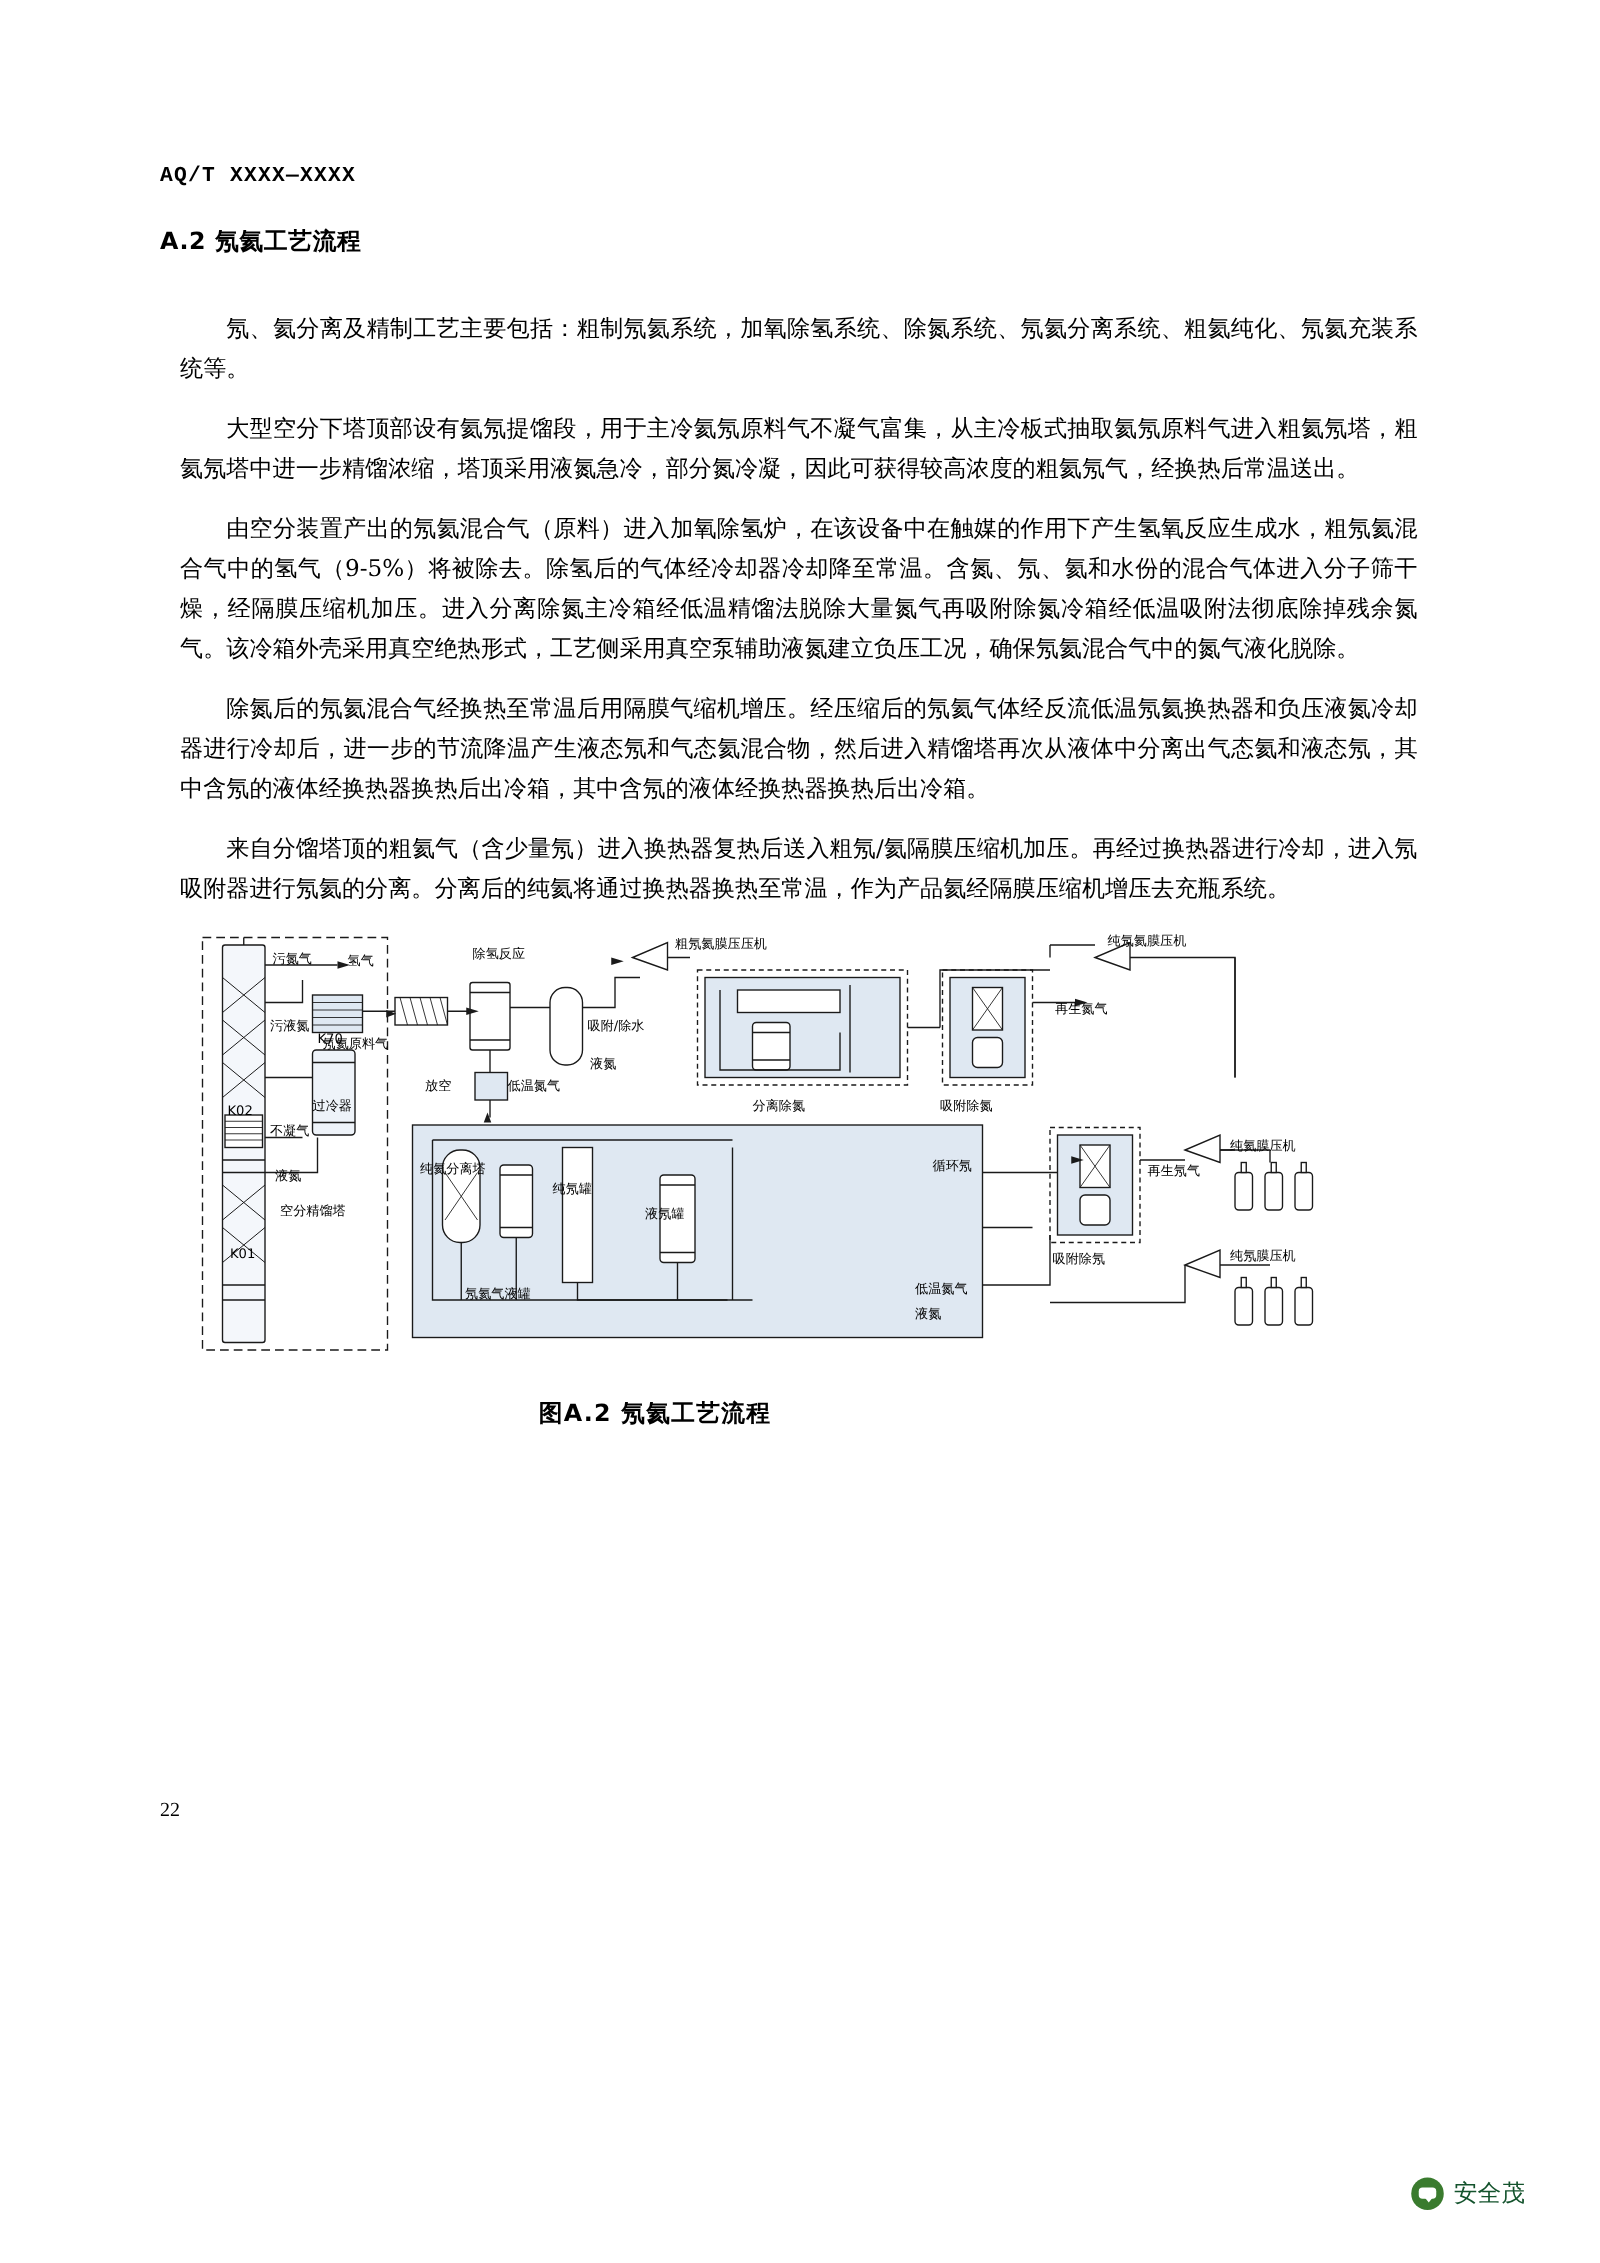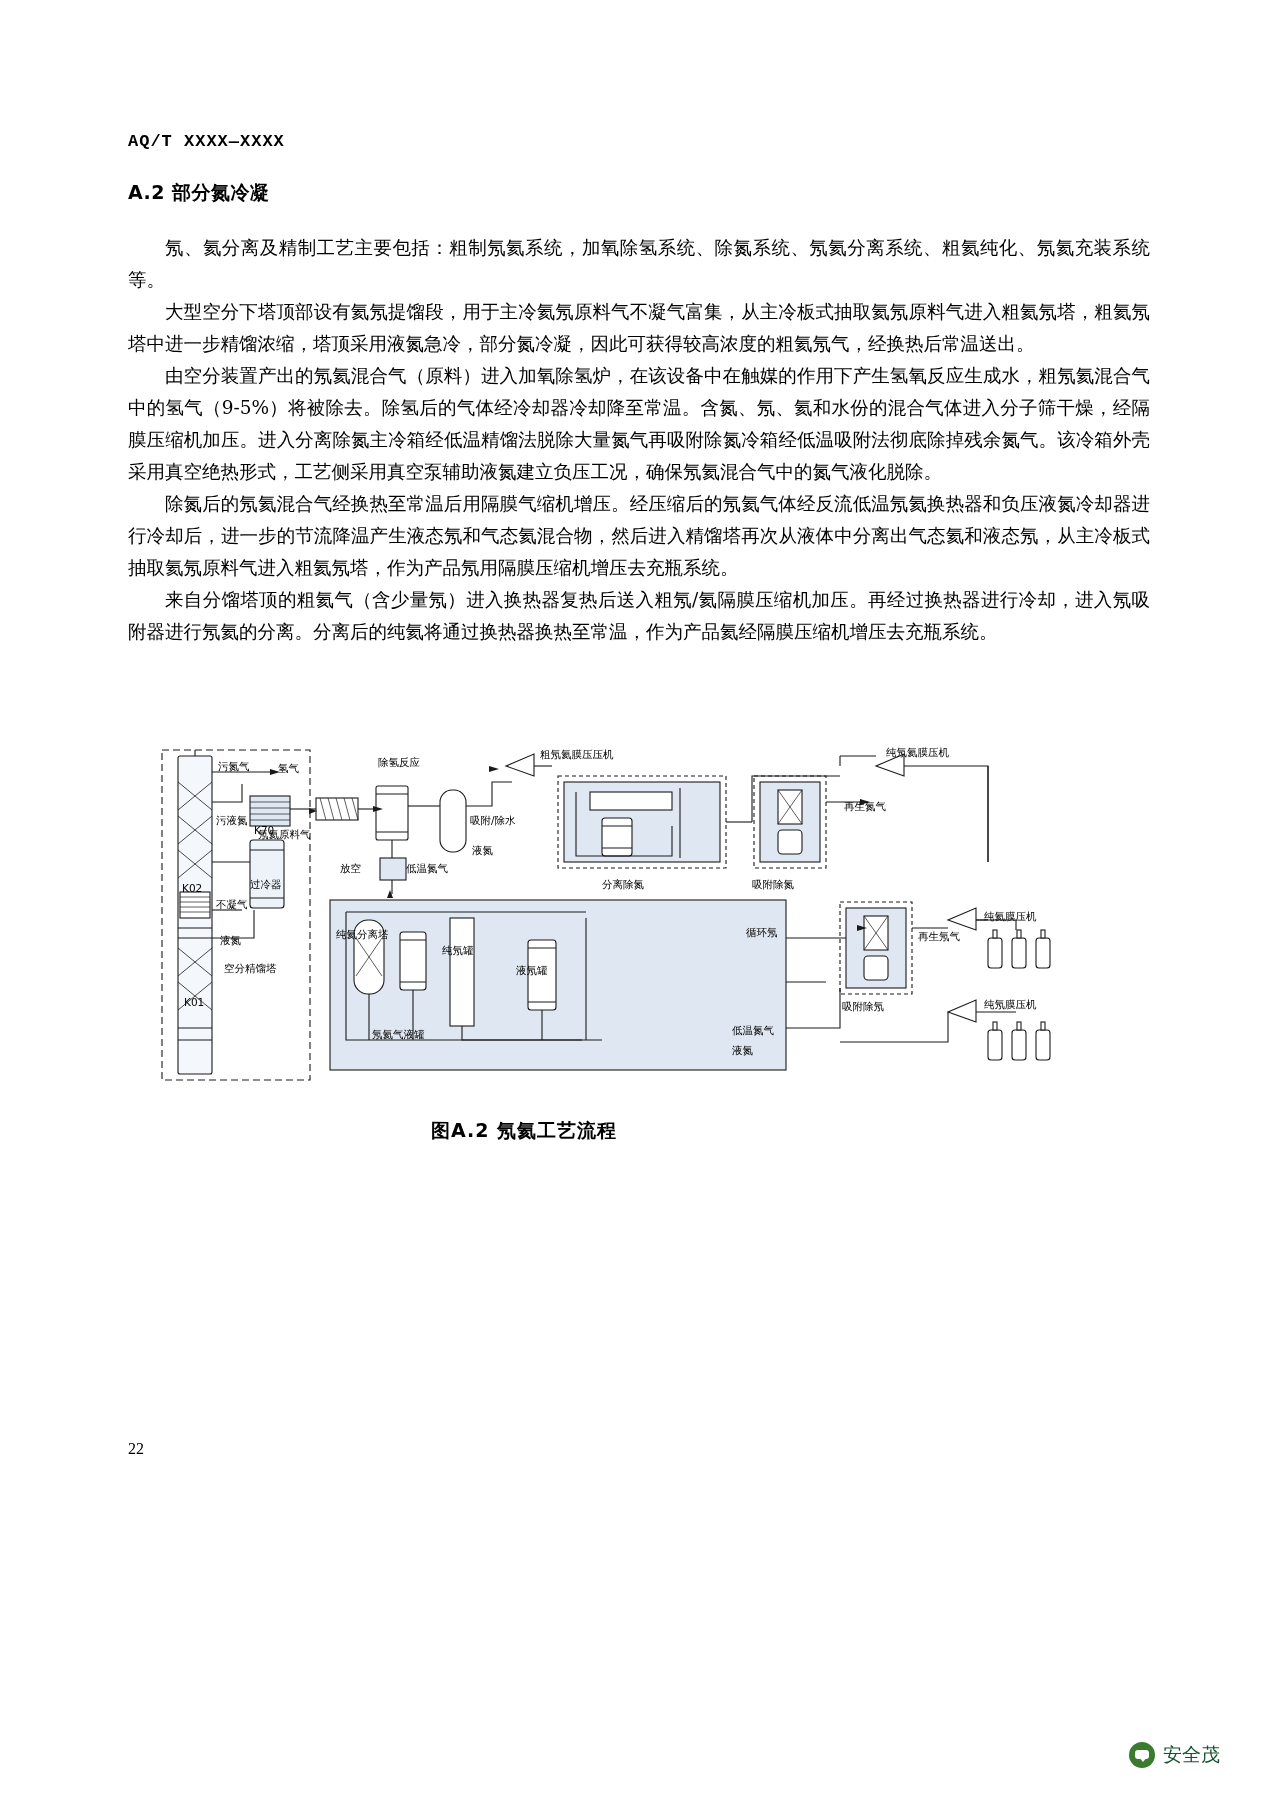--- a/index.html
+++ b/index.html
@@ -43,21 +43,21 @@
     position: absolute;
     left: 128px;
     top: 232px;
     width: 1022px;
     font-size: 18.5px;
     line-height: 32px;
     text-align: justify;
     font-family: "DejaVu Serif", "Liberation Serif", serif;
   }
   .body-text p {
-    margin: 0;
+    margin: 16px;
     text-indent: 2em;
   }
   .figure-wrap {
     position: absolute;
     left: 150px;
     top: 742px;
     width: 940px;
     height: 350px;
   }
   .figure-caption {
@@ -118,27 +118,27 @@
     font-family: "DejaVu Sans", "Liberation Sans", sans-serif;
   }
 </style>
 </head>
 <body>
 
 <div class="page">
 
   <div class="header-code">AQ/T XXXX—XXXX</div>
 
-  <div class="section-title">A.2   部分氮冷凝</div>
+  <div class="section-title">A.2   氖氦工艺流程</div>
 
   <div class="body-text">
     <p>氖、氦分离及精制工艺主要包括：粗制氖氦系统，加氧除氢系统、除氮系统、氖氦分离系统、粗氦纯化、氖氦充装系统等。</p>
     <p>大型空分下塔顶部设有氦氖提馏段，用于主冷氦氖原料气不凝气富集，从主冷板式抽取氦氖原料气进入粗氦氖塔，粗氦氖塔中进一步精馏浓缩，塔顶采用液氮急冷，部分氮冷凝，因此可获得较高浓度的粗氦氖气，经换热后常温送出。</p>
     <p>由空分装置产出的氖氦混合气（原料）进入加氧除氢炉，在该设备中在触媒的作用下产生氢氧反应生成水，粗氖氦混合气中的氢气（9-5%）将被除去。除氢后的气体经冷却器冷却降至常温。含氮、氖、氦和水份的混合气体进入分子筛干燥，经隔膜压缩机加压。进入分离除氮主冷箱经低温精馏法脱除大量氮气再吸附除氮冷箱经低温吸附法彻底除掉残余氮气。该冷箱外壳采用真空绝热形式，工艺侧采用真空泵辅助液氮建立负压工况，确保氖氦混合气中的氮气液化脱除。</p>
-    <p>除氮后的氖氦混合气经换热至常温后用隔膜气缩机增压。经压缩后的氖氦气体经反流低温氖氦换热器和负压液氮冷却器进行冷却后，进一步的节流降温产生液态氖和气态氦混合物，然后进入精馏塔再次从液体中分离出气态氦和液态氖，从主冷板式抽取氦氖原料气进入粗氦氖塔，作为产品氖用隔膜压缩机增压去充瓶系统。</p>
+    <p>除氮后的氖氦混合气经换热至常温后用隔膜气缩机增压。经压缩后的氖氦气体经反流低温氖氦换热器和负压液氮冷却器进行冷却后，进一步的节流降温产生液态氖和气态氦混合物，然后进入精馏塔再次从液体中分离出气态氦和液态氖，其中含氖的液体经换热器换热后出冷箱，其中含氖的液体经换热器换热后出冷箱。</p>
     <p>来自分馏塔顶的粗氦气（含少量氖）进入换热器复热后送入粗氖/氦隔膜压缩机加压。再经过换热器进行冷却，进入氖吸附器进行氖氦的分离。分离后的纯氦将通过换热器换热至常温，作为产品氦经隔膜压缩机增压去充瓶系统。</p>
   </div>
 
   <div class="figure-wrap">
     <svg width="940" height="350" viewBox="0 0 940 350" xmlns="http://www.w3.org/2000/svg">
       <g fill="none" stroke="#1a1a1a" stroke-width="1.1">
 
         <rect x="12" y="8" width="148" height="330" stroke-dasharray="7,4"></rect>
 
         <rect x="28" y="14" width="34" height="318" rx="2" fill="#f4f7fb"></rect>

